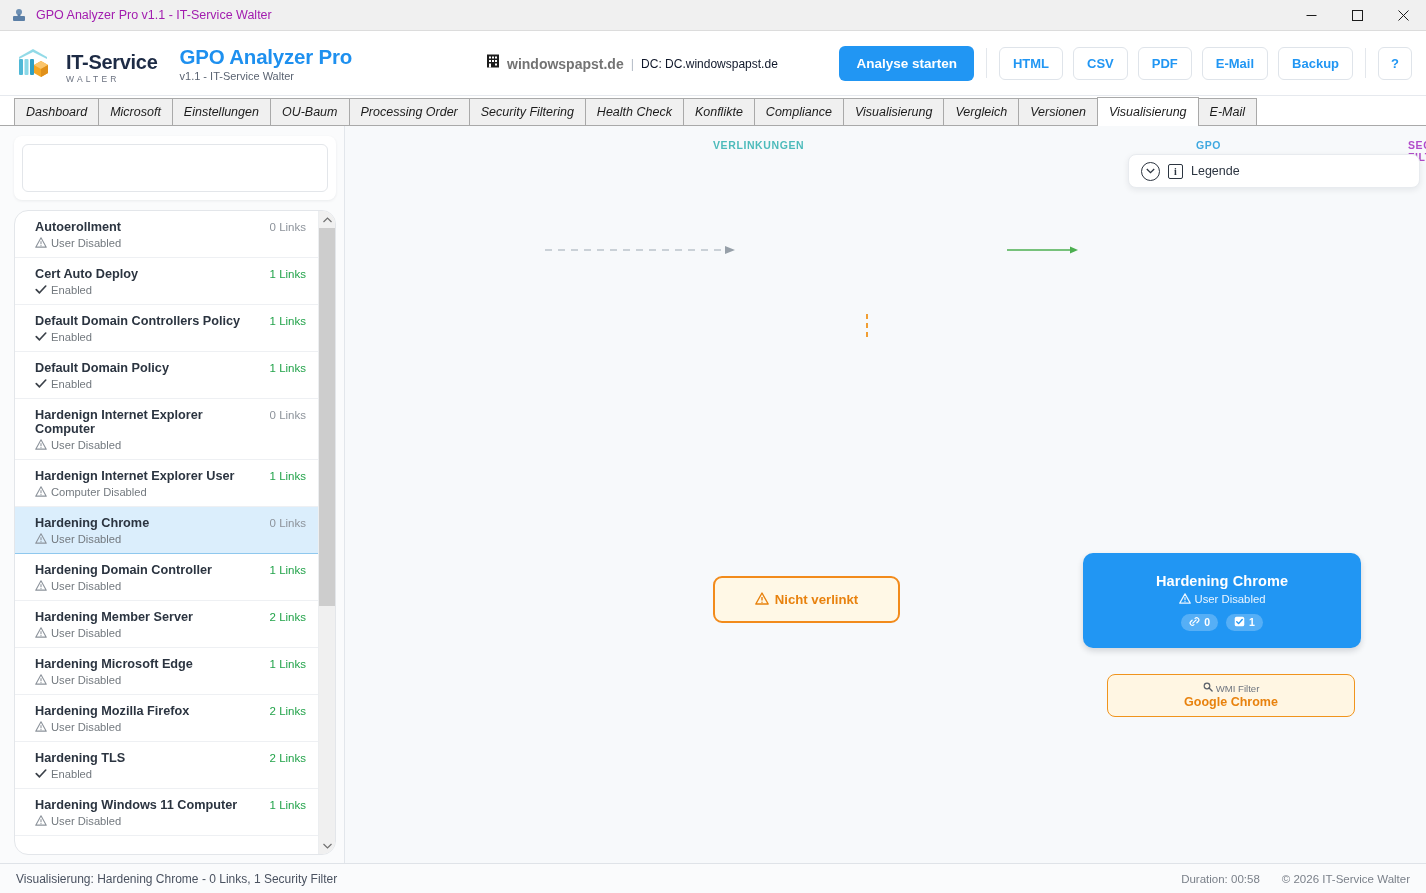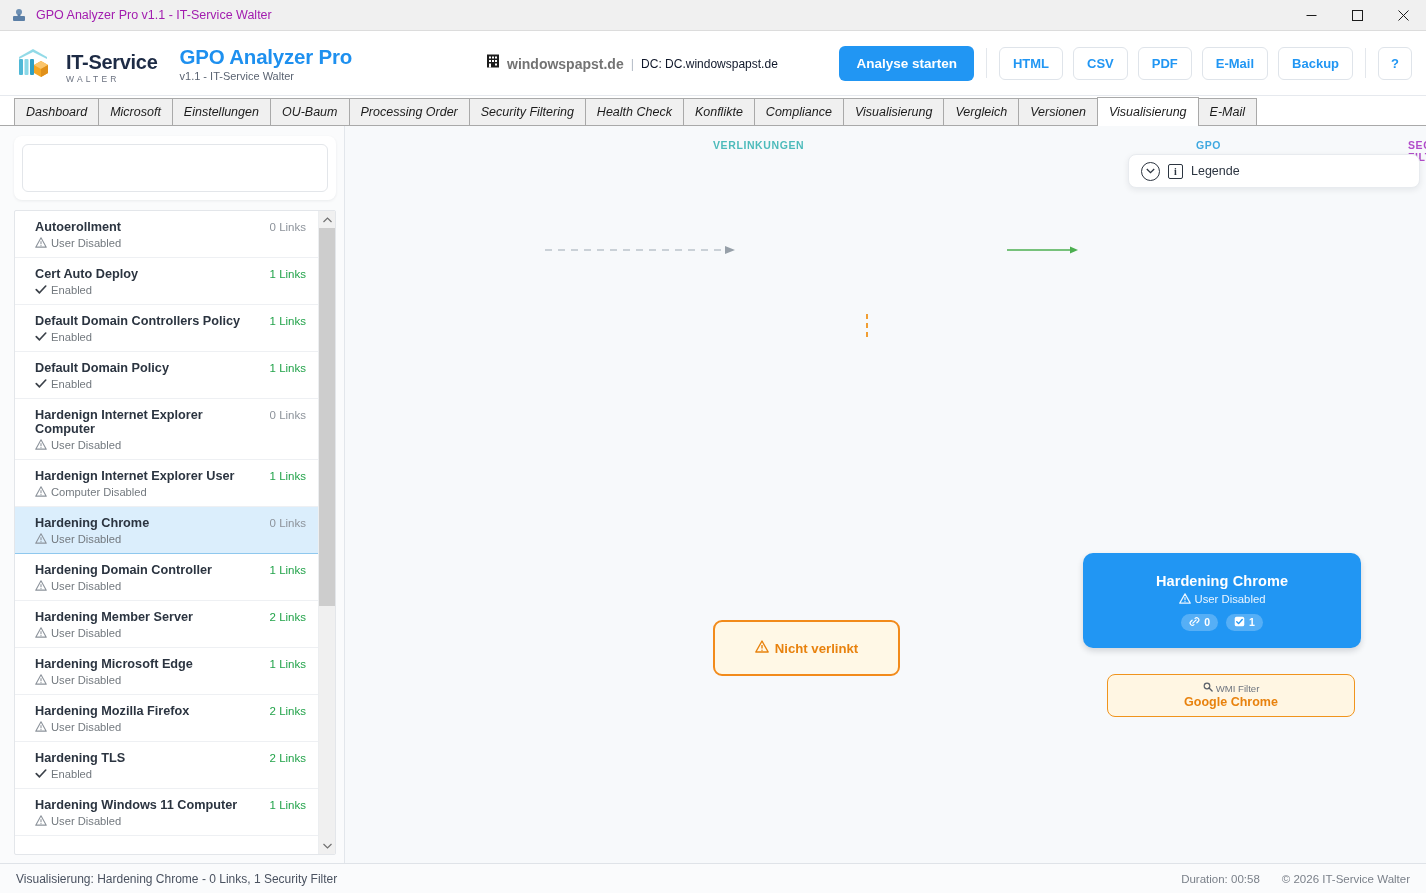--- a/index.html
+++ b/index.html
@@ -121,21 +121,21 @@
   .searchinput {
     width: 100%; height: 48px;
     border: 1px solid #e3e6ea; border-radius: 6px;
     padding: 0 10px; font-size: 13px; color: #222;
     font-family: "Liberation Sans", sans-serif;
     outline: none; background: #fff;
   }
   .listcard {
     flex: 1 1 auto; min-height: 0;
     background: #ffffff;
-    border: 1px solid #e3e6ea; border-radius: 2px;
+    border: 1px solid #e3e6ea; border-radius: 14px;
     display: flex; position: relative; overflow: hidden;
   }
   .listscroll {
     flex: 1 1 auto; overflow: hidden;
   }
   .gporow {
     padding: 9px 12px 8px 20px;
     border-bottom: 1px solid #eef0f3;
     cursor: pointer;
     position: relative;
@@ -188,23 +188,23 @@
   }
   .info-sq {
     width: 15px; height: 15px; border: 1.3px solid #2b3440; border-radius: 2px;
     display: flex; align-items: center; justify-content: center;
     font-size: 10px; font-weight: bold; font-family: "Liberation Serif", serif; color: #2b3440;
   }
 
   
   .node { position: absolute; }
   .node-unlinked {
-    left: 368px; top: 450px; width: 187px; height: 56px;
+    left: 368px; top: 450px; width: 187px; height: 47px;
     background: #fff8e6; border: 2px solid #f28b1b; border-radius: 9px;
-    display: flex; align-items: center; justify-content: center; gap: 6px; margin-top: 44px;
+    display: flex; align-items: center; justify-content: center; gap: 6px;
   }
   .node-unlinked .txt { font-size: 13.2px; font-weight: bold; color: #e8820e; }
 
   .node-gpo {
     left: 738px; top: 427px; width: 278px; height: 95px;
     background: #2196f3; border-radius: 10px;
     box-shadow: 0 3px 6px rgba(16,24,40,.16);
     display: flex; flex-direction: column; align-items: center; justify-content: center;
     padding-top: 2px;
   }

